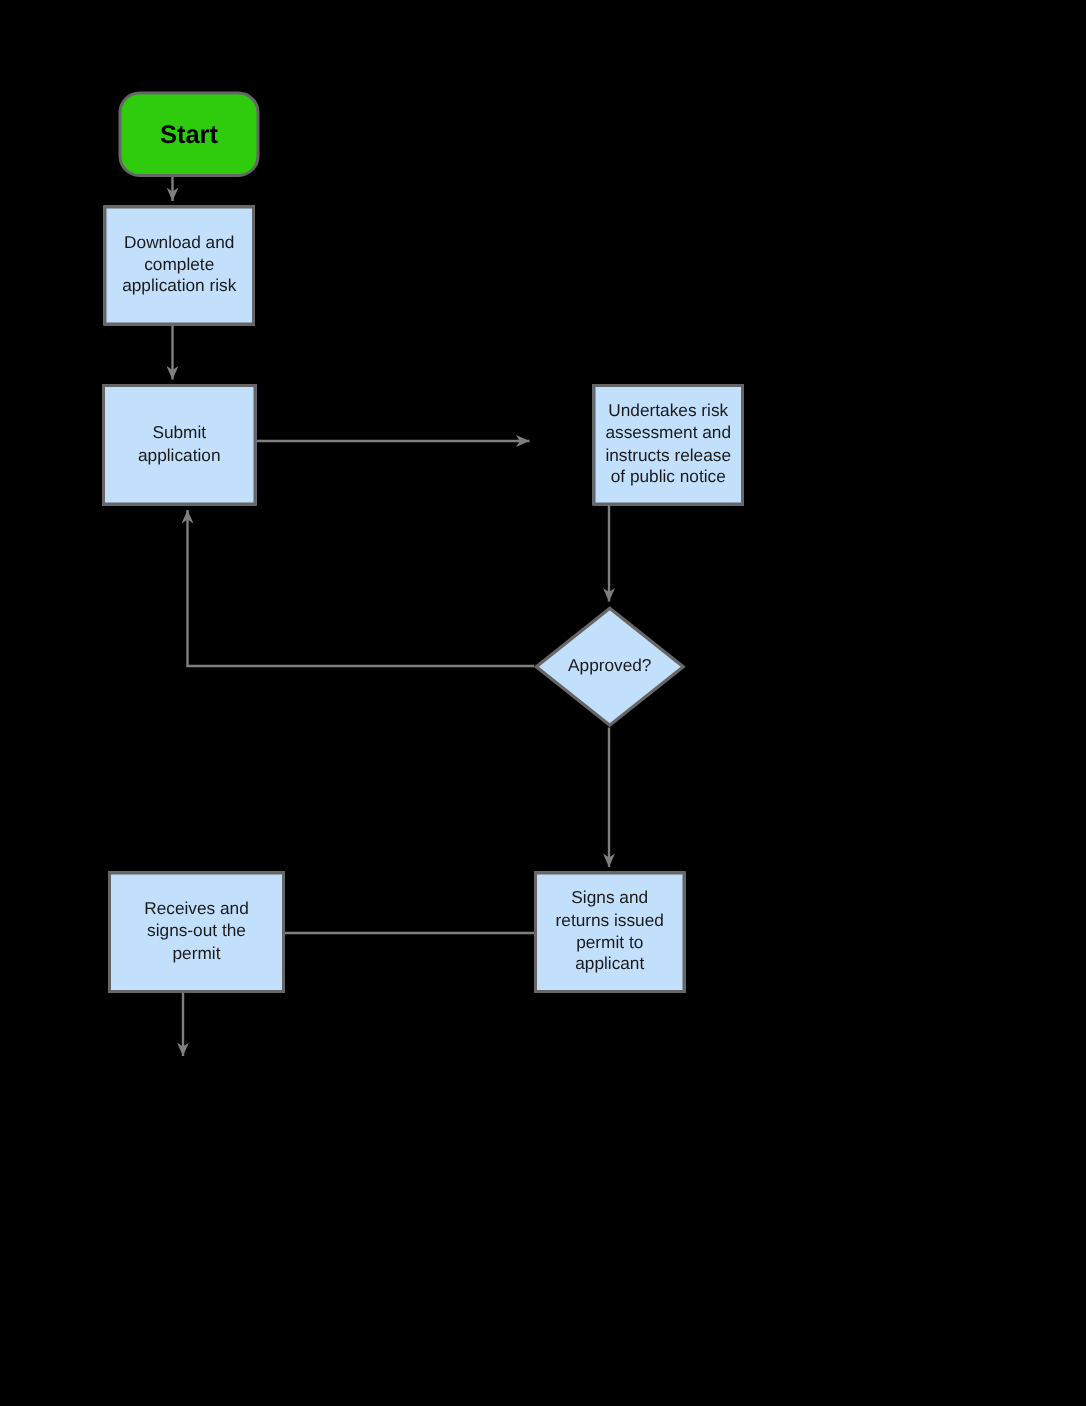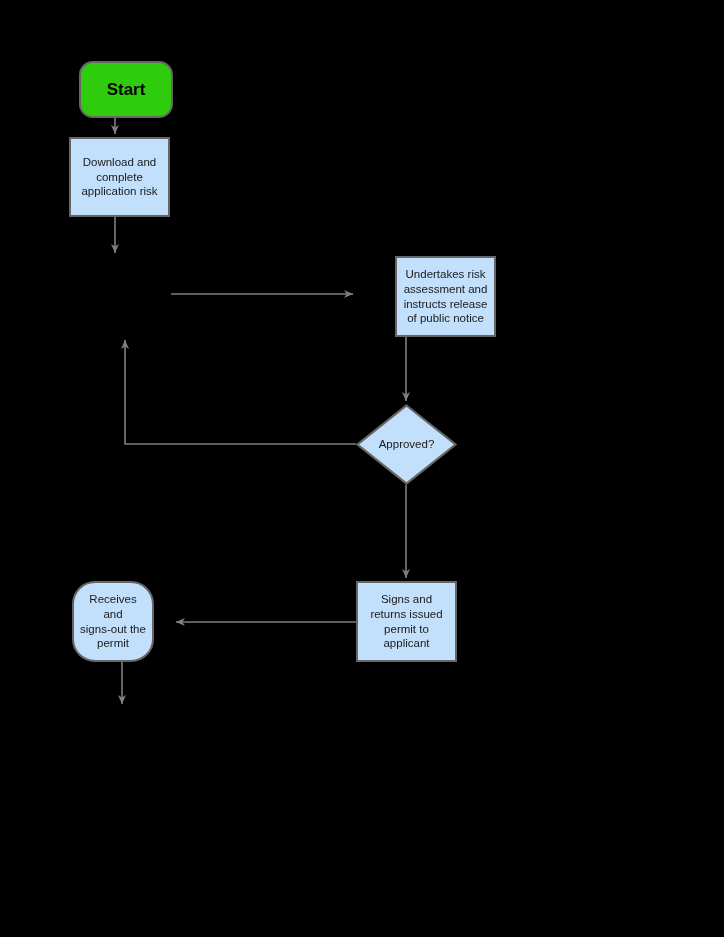--- a/index.html
+++ b/index.html
@@ -124,20 +124,24 @@
   <div class="node node-terminator" style="left:68px; top:61px; width:94px; height:57px;margin-left:11px;">
     <span class="node-label">Start</span>
   </div>
 
   <div class="node node-process" style="left:69px; top:137px; width:101px; height:80px;">
     <span class="node-label">Download and
 complete
 application risk</span>
   </div>
 
+  <div class="node node-process" style="left:68px; top:256px; width:103px; height:81px;">
+    <span class="node-label">Submit
+application</span>
+  </div>
 
   <div class="node node-process" style="left:356px; top:256px; width:101px; height:81px;margin-left:39px;">
     <span class="node-label">Undertakes risk
 assessment and
 instructs release
 of public notice</span>
   </div>
 
   <div class="node node-decision" style="left:356px; top:404px; width:101px; height:81px;">
     <svg class="diamond-shape" viewBox="0 0 101 81" preserveAspectRatio="none">
@@ -146,20 +150,20 @@
     <span class="decision-label node-label">Approved?</span>
   </div>
 
   <div class="node node-process" style="left:356px; top:581px; width:101px; height:81px;">
     <span class="node-label">Signs and
 returns issued
 permit to
 applicant</span>
   </div>
 
-  <div class="node node-process" style="left:72px; top:581px; width:82px; height:81px;border-radius:23px;">
+  <div class="node node-process" style="left:72px; top:581px; width:118px; height:81px;">
     <span class="node-label">Receives and
 signs-out the
 permit</span>
   </div>
 
 
 </div>
 
 </body></html>

